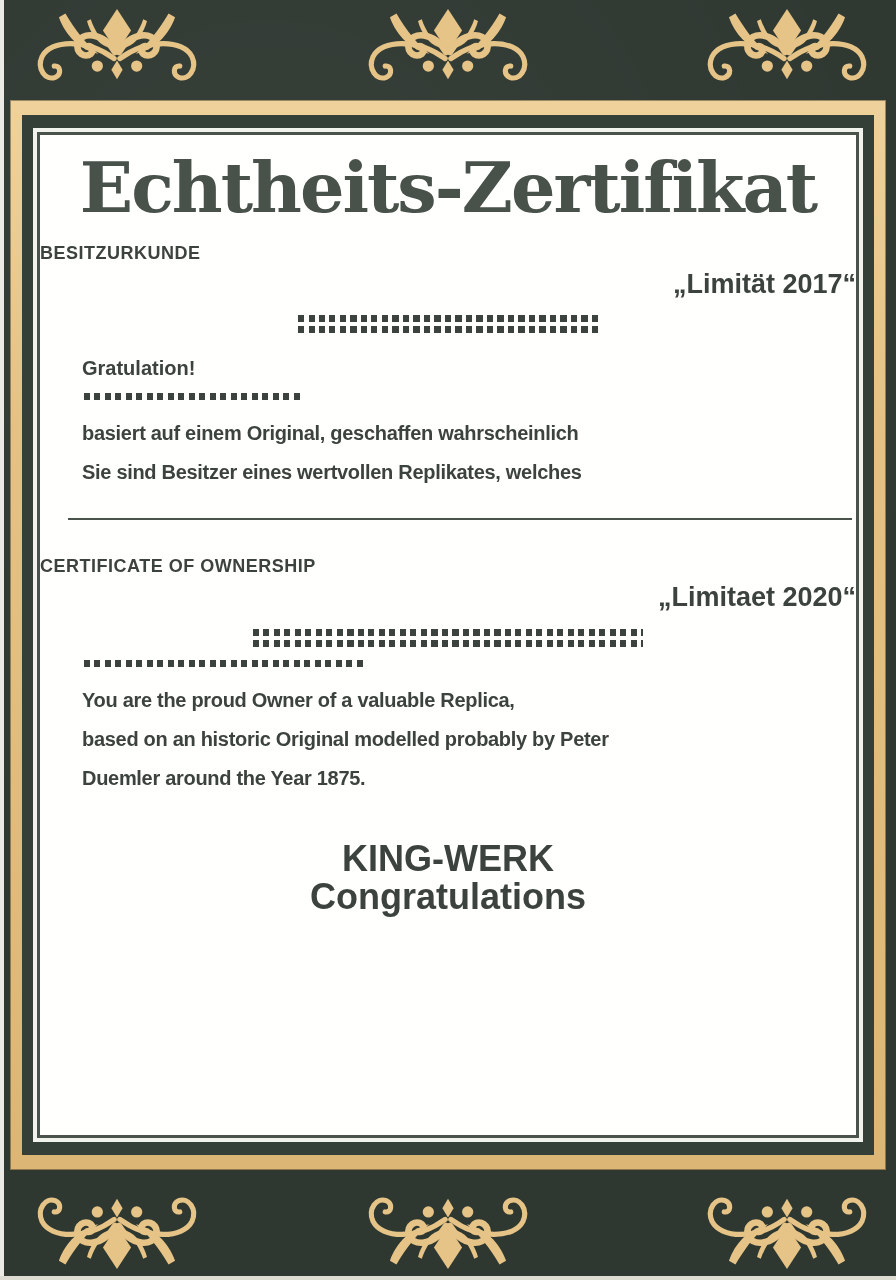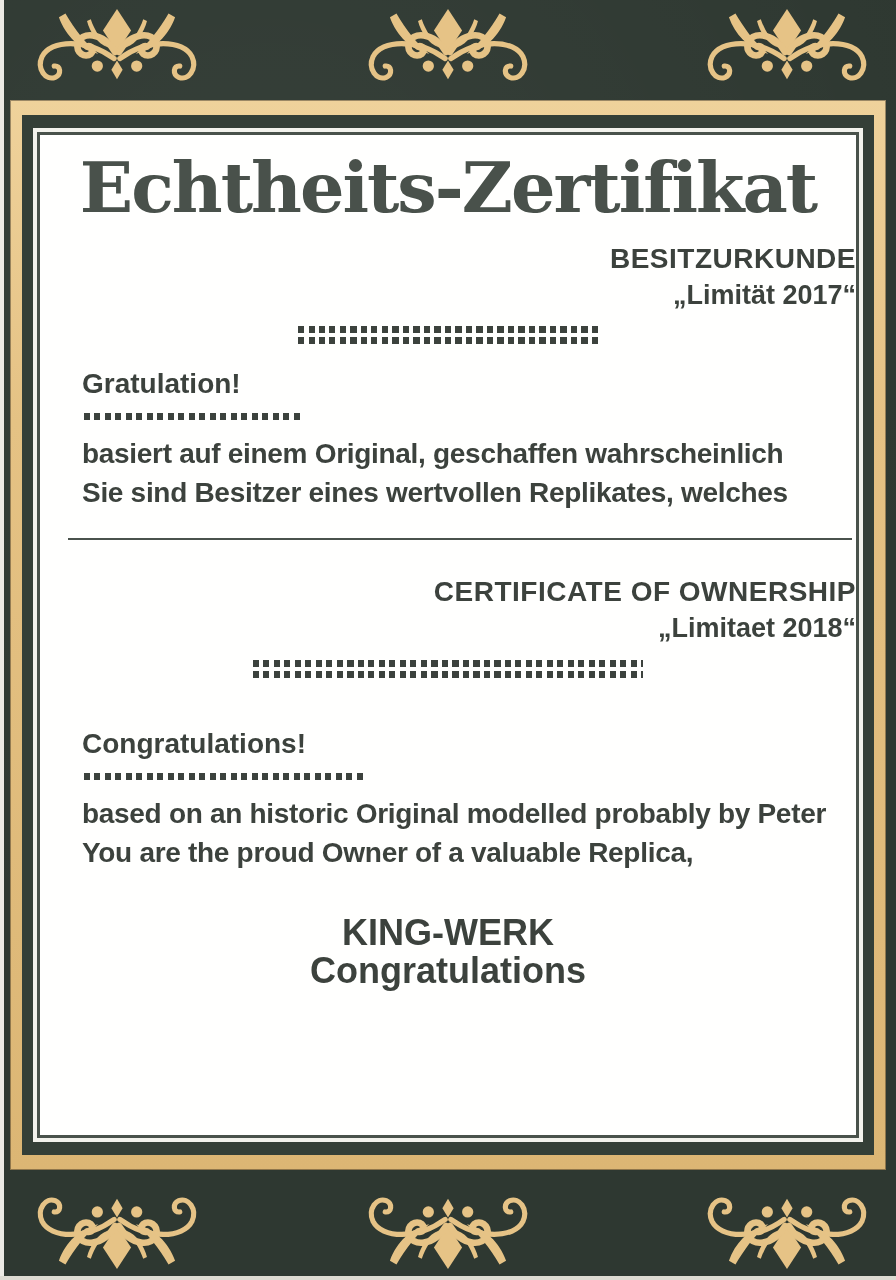--- a/index.html
+++ b/index.html
@@ -53,23 +53,23 @@
   .title{
     margin:14px 6px 0;
     text-align:center;
     font-family:"DejaVu Serif",serif;
     font-weight:bold;
     font-size:70px;
     line-height:1.12;
     letter-spacing:-2px;
     color:#49514b;
   }
-  .c-head{margin-top:16px;text-align:right;font-weight:bold;font-size:28px;letter-spacing:.5px;}
+  .c-head{margin-top:16px;text-align:left;font-weight:bold;font-size:18px;letter-spacing:.5px;}
   .c-sub{margin-top:5px;text-align:right;font-weight:bold;font-size:27px;}
-  .left-txt{margin-left:42px;font-weight:bold;font-size:28px;}
+  .left-txt{margin-left:42px;font-weight:bold;font-size:20px;}
   .salutation{margin-top:24px;}
   .para{margin-top:14px;margin-right:18px;line-height:39px;letter-spacing:-.3px;}
   .para div{white-space:nowrap;}
   .dateline{margin-top:40px;letter-spacing:-.3px;}
 
   
   .dots{background-repeat:no-repeat;}
   .dots-single{
     height:7px;
     background-image:repeating-linear-gradient(90deg,var(--ink) 0 6px,transparent 6px 10.5px);
@@ -143,29 +143,29 @@
           <div class="dots dots-single sep-grat"></div>
 
           <div class="left-txt para">
             <div>basiert auf einem Original, geschaffen wahrscheinlich</div>
             <div>Sie sind Besitzer eines wertvollen Replikates, welches</div>
           </div>
 
           <hr class="rule">
 
           <div class="c-head section-en">CERTIFICATE OF OWNERSHIP</div>
-          <div class="c-sub">„Limitaet 2018“</div>
+          <div class="c-sub">„Limitaet 2020“</div>
           <div class="dots dots-double sep-en"></div>
 
-          <div class="left-txt" style="margin-top:50px;">Congratulations!</div>
           <div class="dots dots-single sep-congrat"></div>
 
           <div class="left-txt para">
+            <div>You are the proud Owner of a valuable Replica,</div>
             <div>based on an historic Original modelled probably by Peter</div>
-            <div>You are the proud Owner of a valuable Replica,</div>
+            <div>Duemler around the Year 1875.</div>
           </div>
 
 
           <div class="footer">
             <div>KING-WERK</div>
             <div>Congratulations</div>
 
           </div>
 
         </div>

